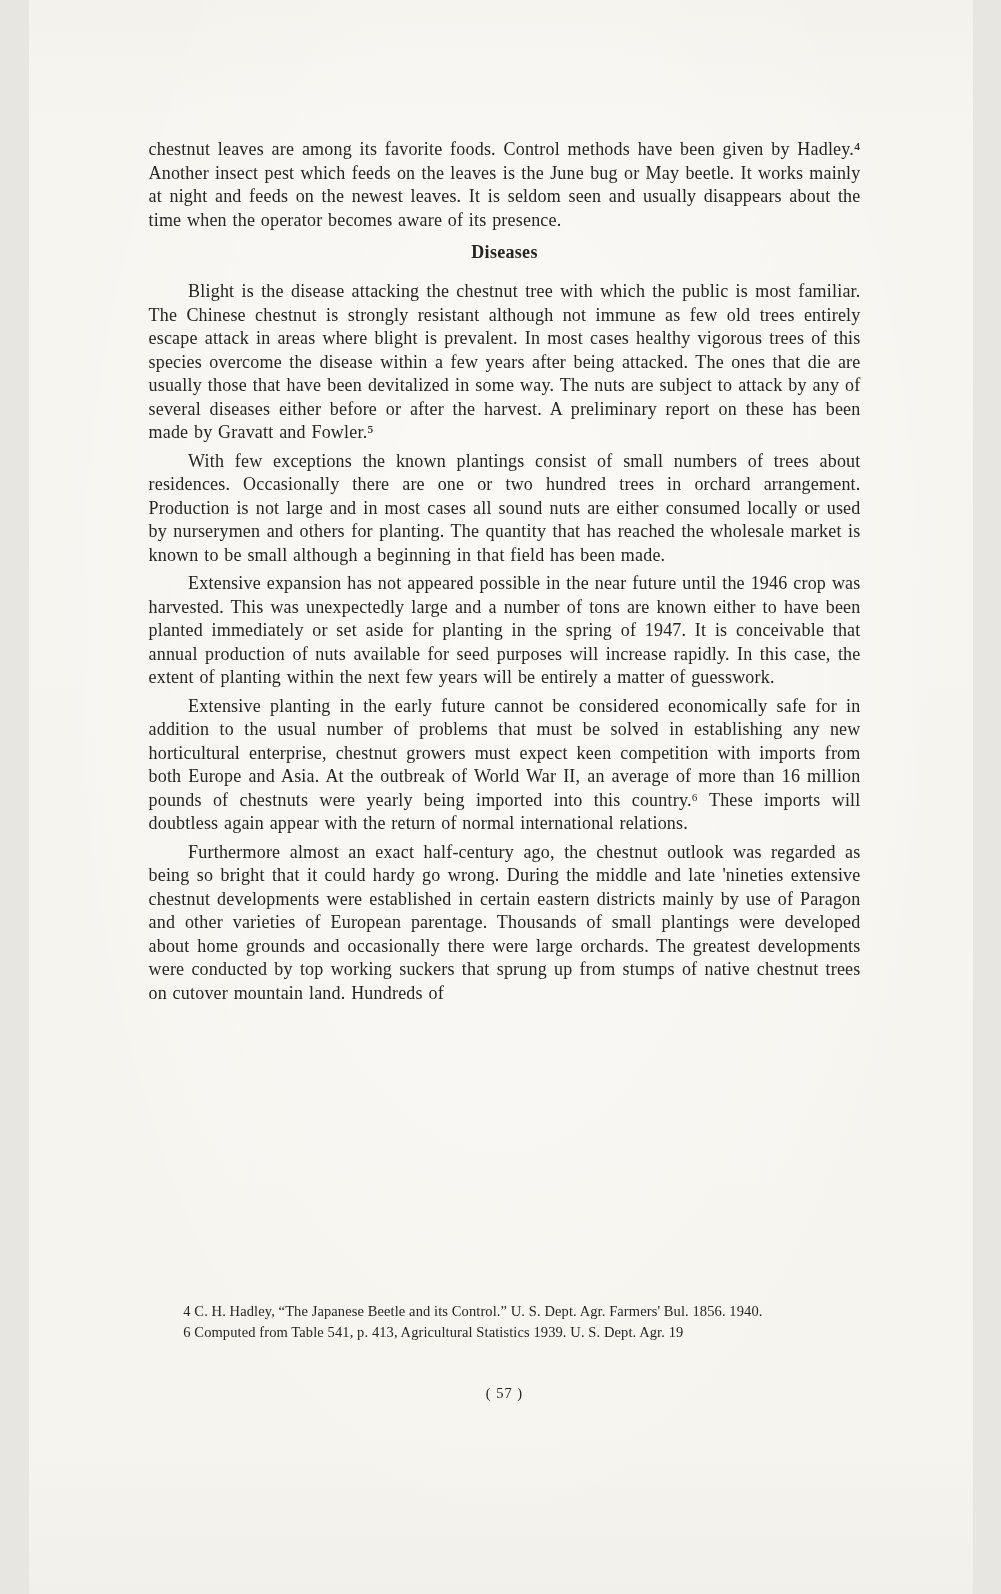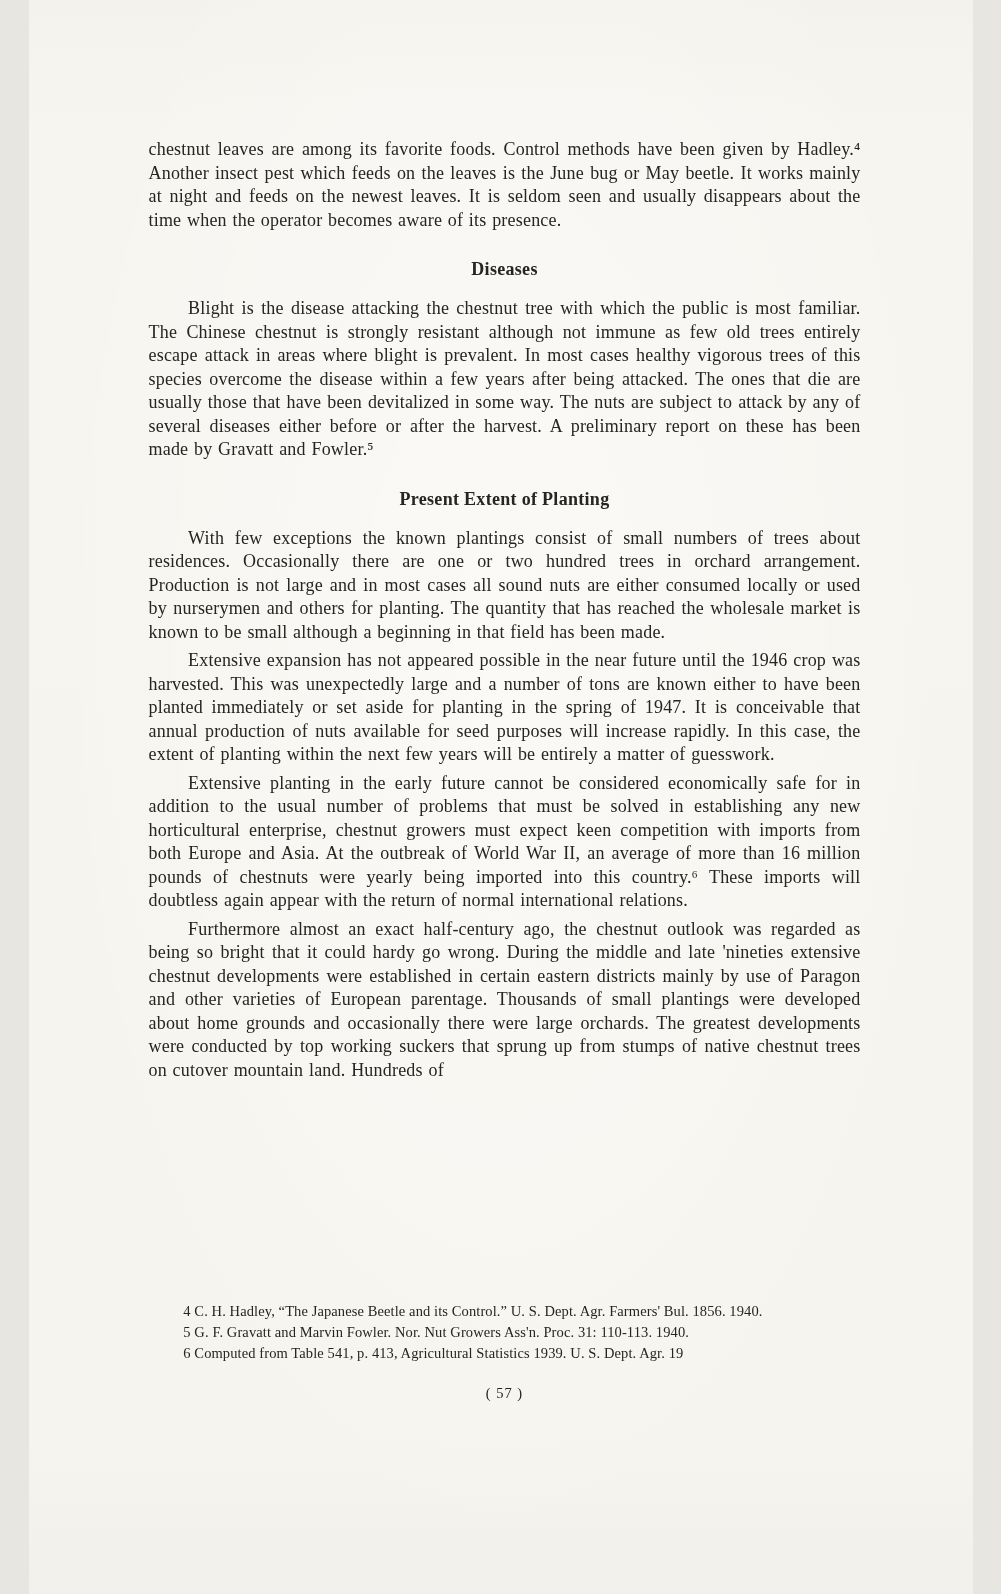--- a/index.html
+++ b/index.html
@@ -37,21 +37,21 @@
     letter-spacing: 0.2px;
     word-spacing: 1px;
   }
   .para.no-indent {
     text-indent: 0;
   }
   .heading {
     font-size: 18px;
     font-weight: bold;
     text-align: center;
-    margin: 27px 0 17px 0;
+    margin: 10px 0 17px 0;
     letter-spacing: 0.3px;
   }
   .footnotes {
     position: absolute;
     left: 120px;
     top: 1302px;
     width: 712px;
   }
   .footnote {
     font-size: 14.5px;
@@ -77,34 +77,32 @@
 <div class="page">
 
   <div class="text-block">
 
     <p class="para no-indent">chestnut leaves are among its favorite foods. Control methods have been given by Hadley.⁴ Another insect pest which feeds on the leaves is the June bug or May beetle. It works mainly at night and feeds on the newest leaves. It is seldom seen and usually disappears about the time when the operator becomes aware of its presence.</p>
 
     <h2 class="heading">Diseases</h2>
 
     <p class="para">Blight is the disease attacking the chestnut tree with which the public is most familiar. The Chinese chestnut is strongly resistant although not immune as few old trees entirely escape attack in areas where blight is prevalent. In most cases healthy vigorous trees of this species overcome the disease within a few years after being attacked. The ones that die are usually those that have been devitalized in some way. The nuts are subject to attack by any of several diseases either before or after the harvest. A preliminary report on these has been made by Gravatt and Fowler.⁵</p>
 
-    <h2 class="heading">Present Extent of Planting</h2>
 
     <p class="para">With few exceptions the known plantings consist of small numbers of trees about residences. Occasionally there are one or two hundred trees in orchard arrangement. Production is not large and in most cases all sound nuts are either consumed locally or used by nurserymen and others for planting. The quantity that has reached the wholesale market is known to be small although a beginning in that field has been made.</p>
 
 
     <p class="para">Extensive expansion has not appeared possible in the near future until the 1946 crop was harvested. This was unexpectedly large and a number of tons are known either to have been planted immediately or set aside for planting in the spring of 1947. It is conceivable that annual production of nuts available for seed purposes will increase rapidly. In this case, the extent of planting within the next few years will be entirely a matter of guesswork.</p>
 
     <p class="para">Extensive planting in the early future cannot be considered economically safe for in addition to the usual number of problems that must be solved in establishing any new horticultural enterprise, chestnut growers must expect keen competition with imports from both Europe and Asia. At the outbreak of World War II, an average of more than 16 million pounds of chestnuts were yearly being imported into this country.⁶ These imports will doubtless again appear with the return of normal international relations.</p>
 
     <p class="para">Furthermore almost an exact half-century ago, the chestnut outlook was regarded as being so bright that it could hardy go wrong. During the middle and late 'nineties extensive chestnut developments were established in certain eastern districts mainly by use of Paragon and other varieties of European parentage. Thousands of small plantings were developed about home grounds and occasionally there were large orchards. The greatest developments were conducted by top working suckers that sprung up from stumps of native chestnut trees on cutover mountain land. Hundreds of</p>
 
   </div>
 
   <div class="footnotes">
     <p class="footnote">4 C. H. Hadley, “The Japanese Beetle and its Control.” U. S. Dept. Agr. Farmers' Bul. 1856. 1940.</p>
-    <p class="footnote">5 G. F. Gravatt and Marvin Fowler. Nor. Nut Growers Ass'n. Proc. 31: 110-113. 1940.</p>
     <p class="footnote">6 Computed from Table 541, p. 413, Agricultural Statistics 1939. U. S. Dept. Agr. 19</p>
   </div>
 
   <div class="page-number">( 57 )</div>
 
 </div>
 
 </body></html>

